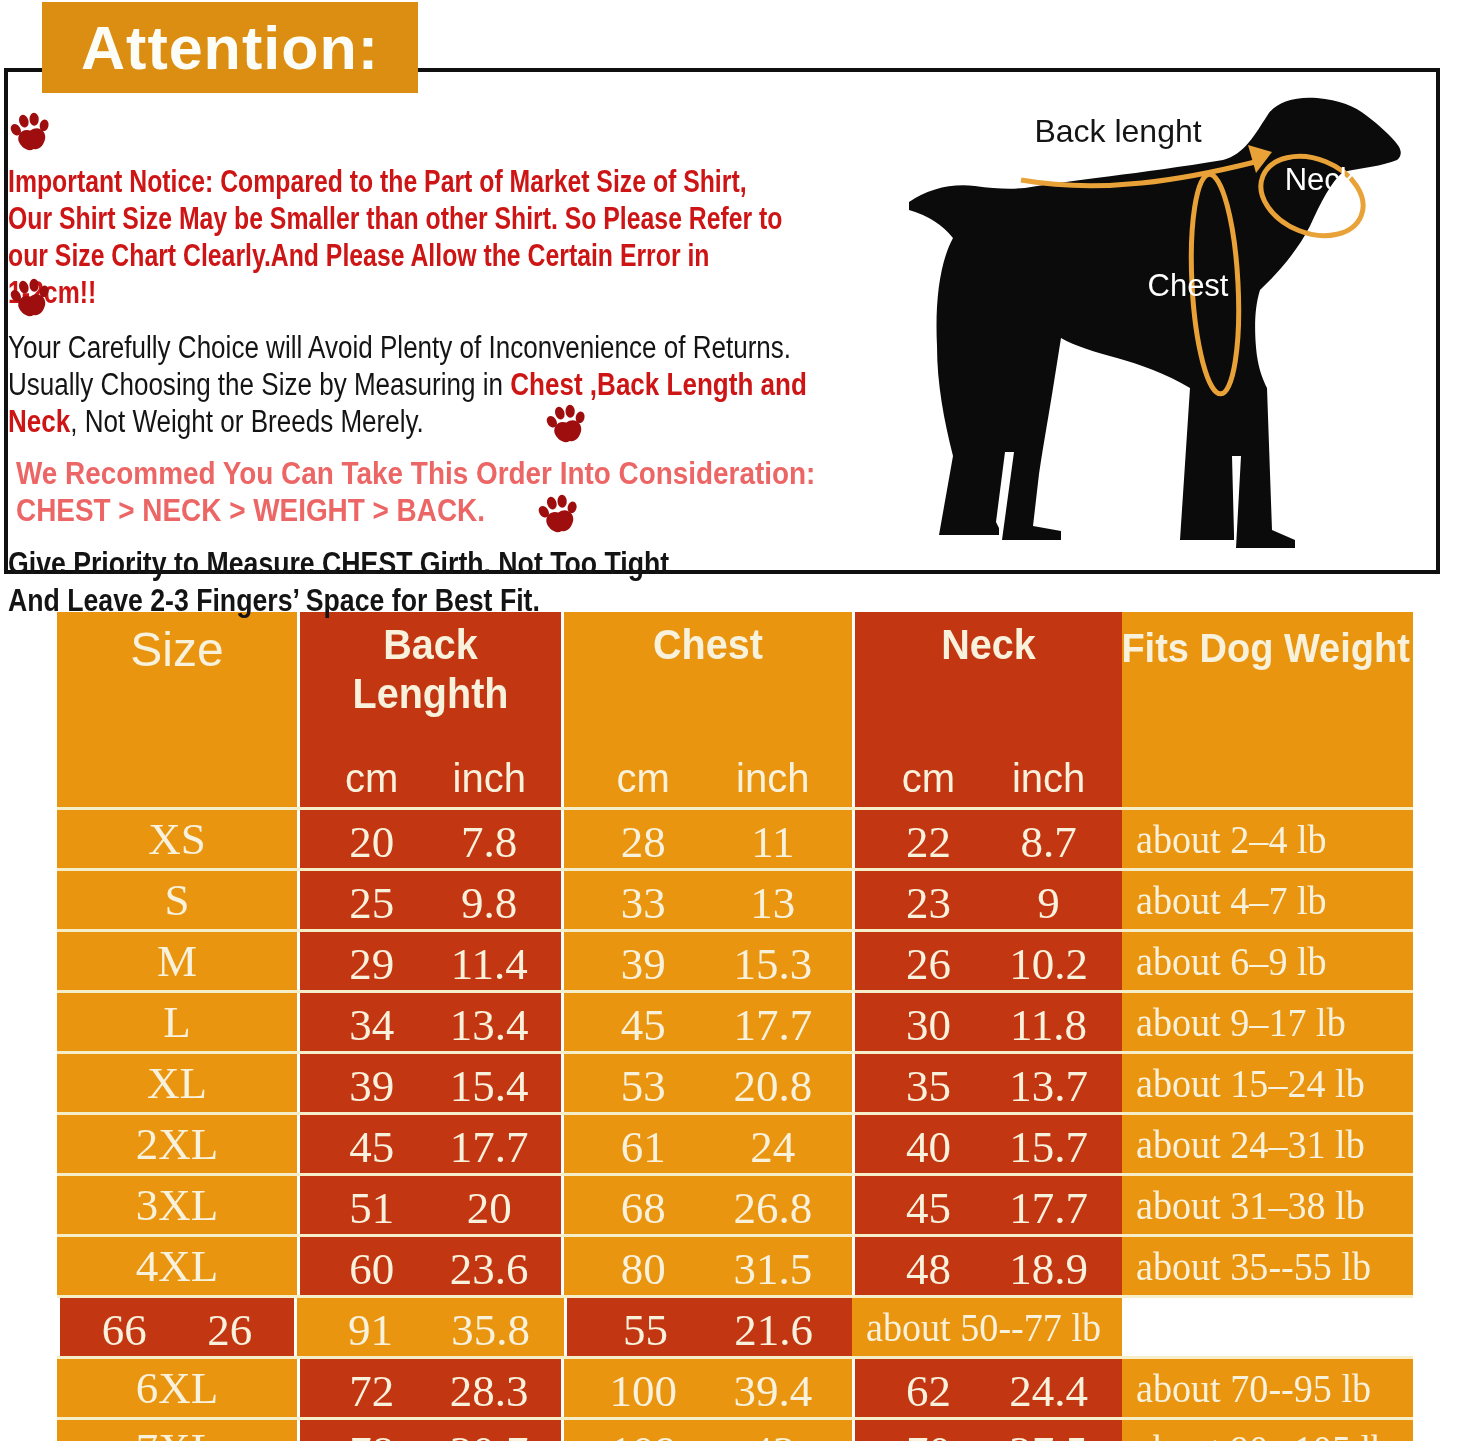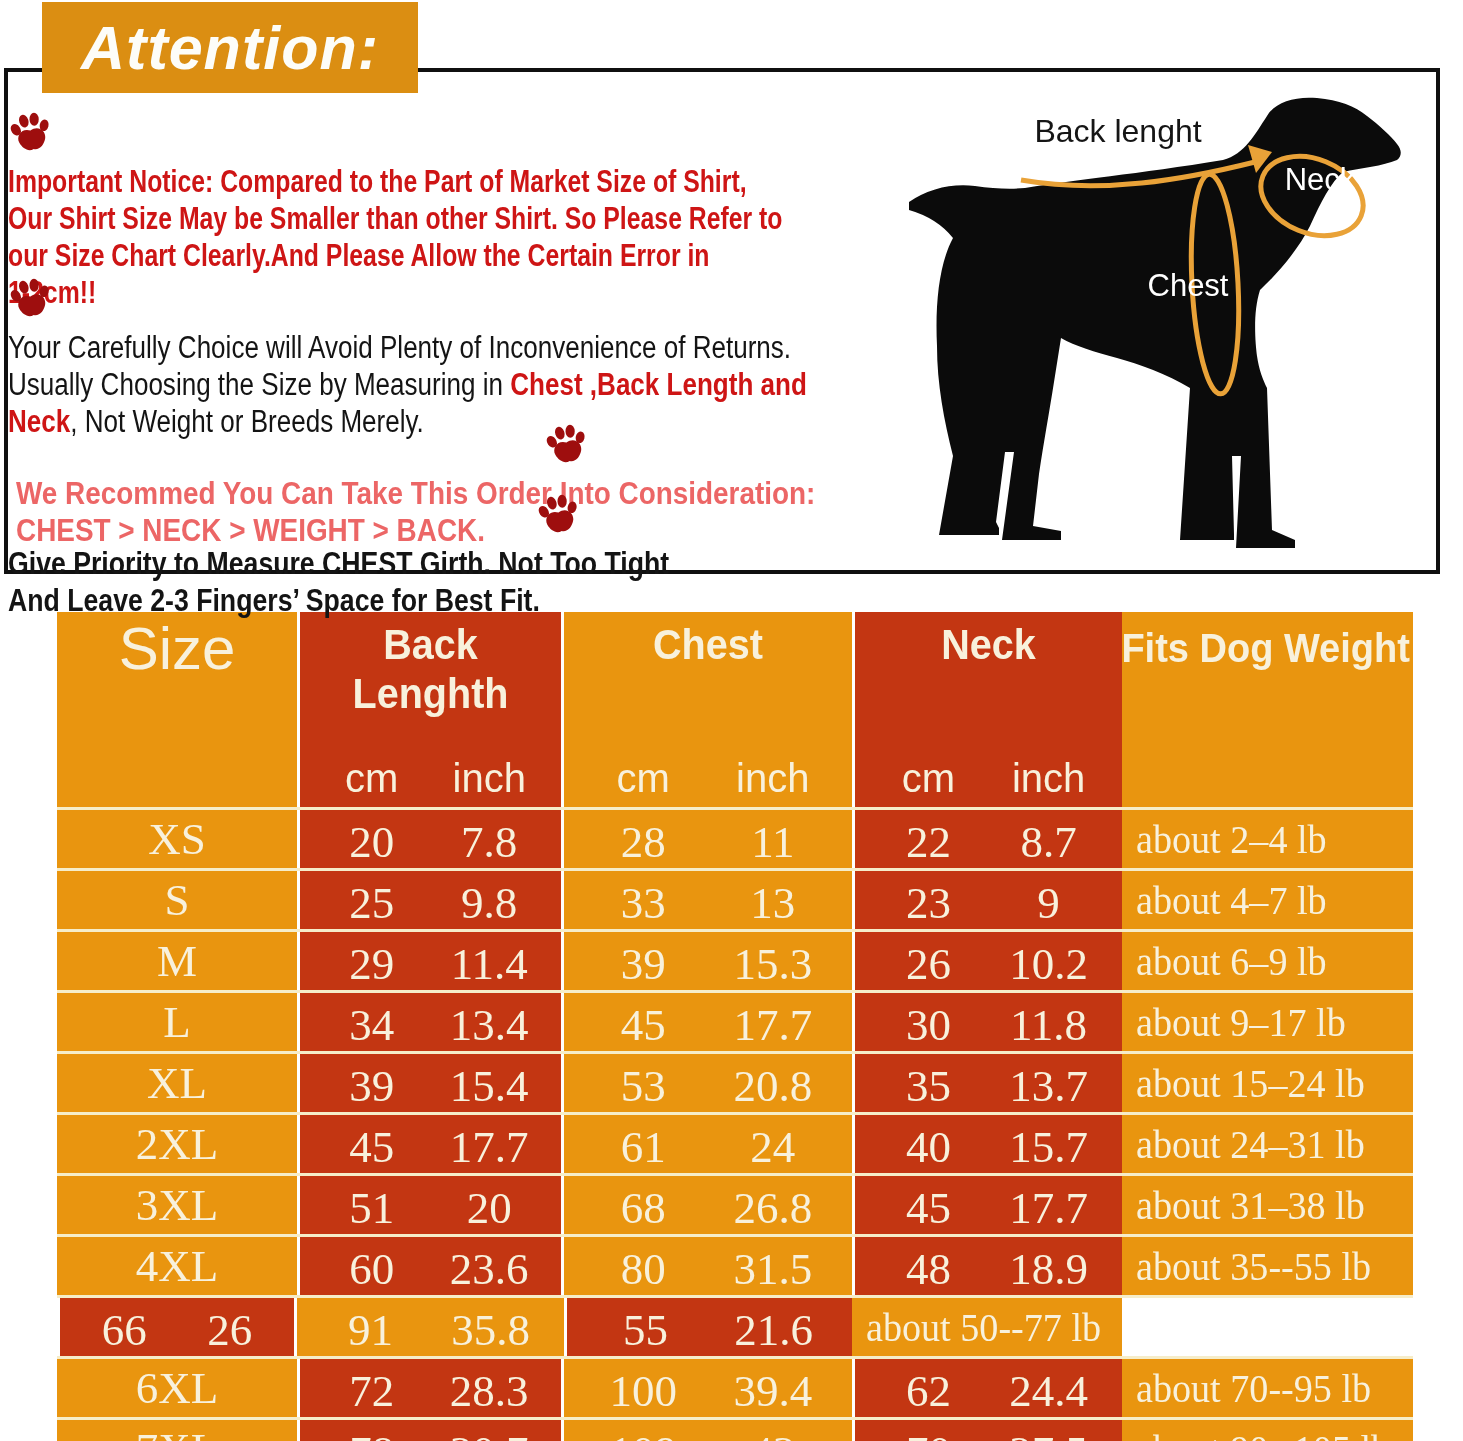--- a/index.html
+++ b/index.html
@@ -6,30 +6,30 @@
   .stage{position:relative;width:1463px;height:1441px;background:#fff;overflow:hidden;
          font-family:"Liberation Sans",sans-serif;}
 
   
   .notice-box{position:absolute;left:4px;top:68px;width:1436px;height:506px;
               border:4px solid #101010;box-sizing:border-box;background:#fff;}
 
   
   .attention{position:absolute;left:42px;top:2px;width:376px;height:91px;background:#DB8E12;
              display:flex;align-items:center;justify-content:center;z-index:3;}
-  .attention span{color:#FDFDF8;font-size:61px;font-weight:bold;letter-spacing:1px;font-style:italic;}
+  .attention span{color:#FDFDF8;font-size:61px;font-weight:bold;letter-spacing:1px;}
 
   
   .notice{position:absolute;display:flex;gap:7px;align-items:flex-start;z-index:2;flex-direction:column;}
   .notice .paw{flex:0 0 auto;margin-top:2px;transform:rotate(-10deg);}
   .ntext{white-space:pre-line;font-size:31px;line-height:37px;transform:scaleX(var(--sx,1));
          transform-origin:0 0;width:1100px;}
   .n0{left:8px;top:110px;--sx:.80;}
   .n1{left:8px;top:276px;--sx:.84;}
-  .n2{left:16px;top:402px;align-items:center;margin-top:20px;--sx:.90;}
+  .n2{left:16px;top:402px;align-items:center;--sx:.90;}
   .n3{left:8px;top:492px;align-items:center;--sx:.86;}
   .n0 .ntext{--sx:.80;} .n1 .ntext{--sx:.84;} .n2 .ntext{--sx:.90;} .n3 .ntext{--sx:.86;}
   .seg-red-bold{color:#CE1515;font-weight:bold;}
   .seg-black{color:#141414;}
   .seg-black-bold{color:#141414;font-weight:bold;}
   .seg-salmon-bold{color:#EC6666;font-weight:bold;}
 
   
   .dog{position:absolute;left:903px;top:84px;width:560px;height:492px;z-index:2;}
 
@@ -43,21 +43,21 @@
   .c-size,.c-chest,.c-wt{background:#E9950F;}
   .c-back,.c-neck{background:#C33612;}
   .c-back{border-left:3px solid #fff;border-right:3px solid #fff;}
   .c-neck{border-left:3px solid #fff;}
   .pair{display:flex;width:100%;padding:0 5%;box-sizing:border-box;margin-top:6px;}
   .pair span{flex:1;text-align:center;}
   .hwrap{display:flex;flex-direction:column;justify-content:space-between;width:100%;height:100%;
          padding:8px 0 6px;box-sizing:border-box;gap:32px;}
   .hlabel{font-size:43px;font-weight:bold;text-align:center;transform:scaleX(.92);}
   .hsub{font-size:40px;}
-  .hsize{font-size:60px;align-self:flex-start;width:100%;text-align:center;padding-top:2px;}
+  .hsize{font-size:48px;align-self:flex-start;width:100%;text-align:center;padding-top:10px;}
   .c-size.hc,.c-wt.hc{align-items:flex-start;}
   .hweight{font-size:40px;font-weight:bold;padding:14px 0 0 12px;transform:scaleX(.95);
            transform-origin:0 0;white-space:nowrap;}
   .data .cell{font-size:45px;font-family:Liberation Serif, serif;}
   .data .c-wt{justify-content:flex-start;padding-left:14px;}
   .wtxt{font-size:41px;transform:scaleX(.93);transform-origin:0 50%;white-space:nowrap;}
 </style>
 </head>
 <body>
 

